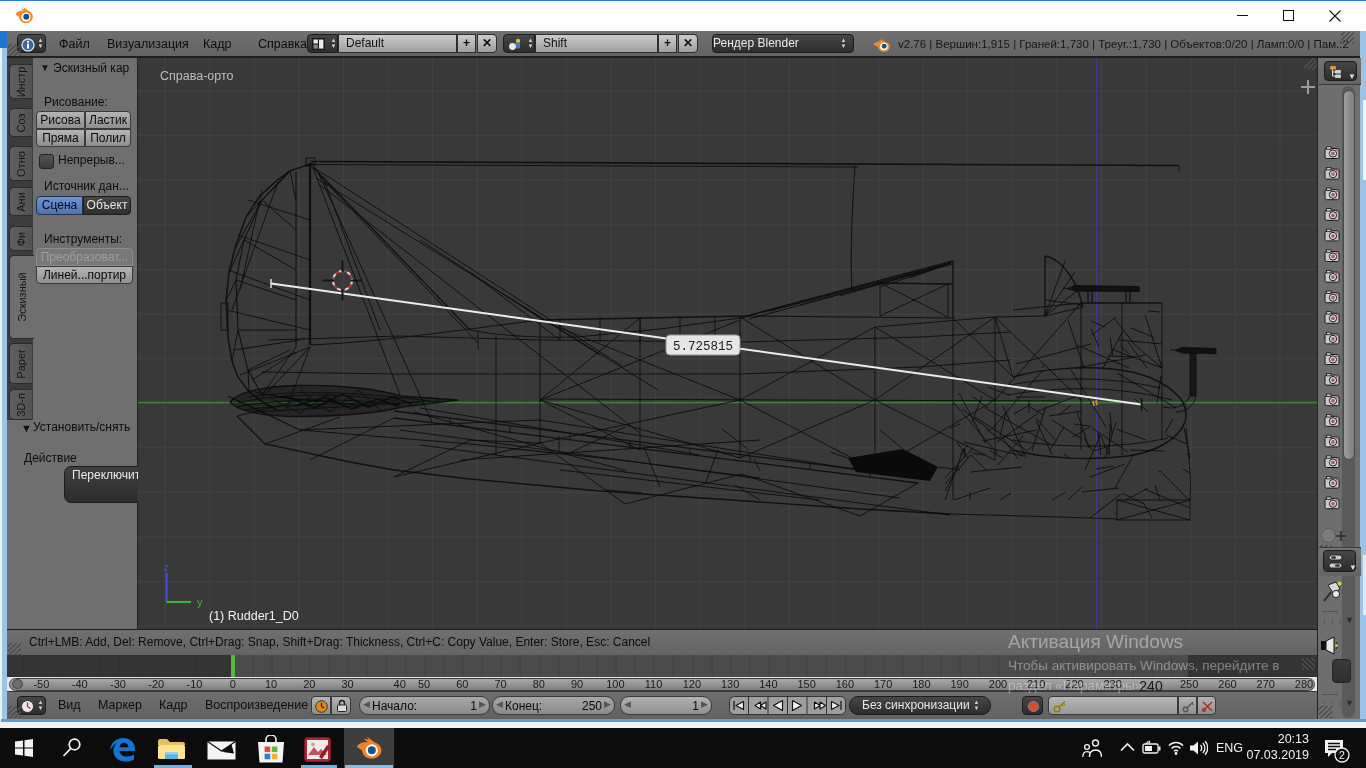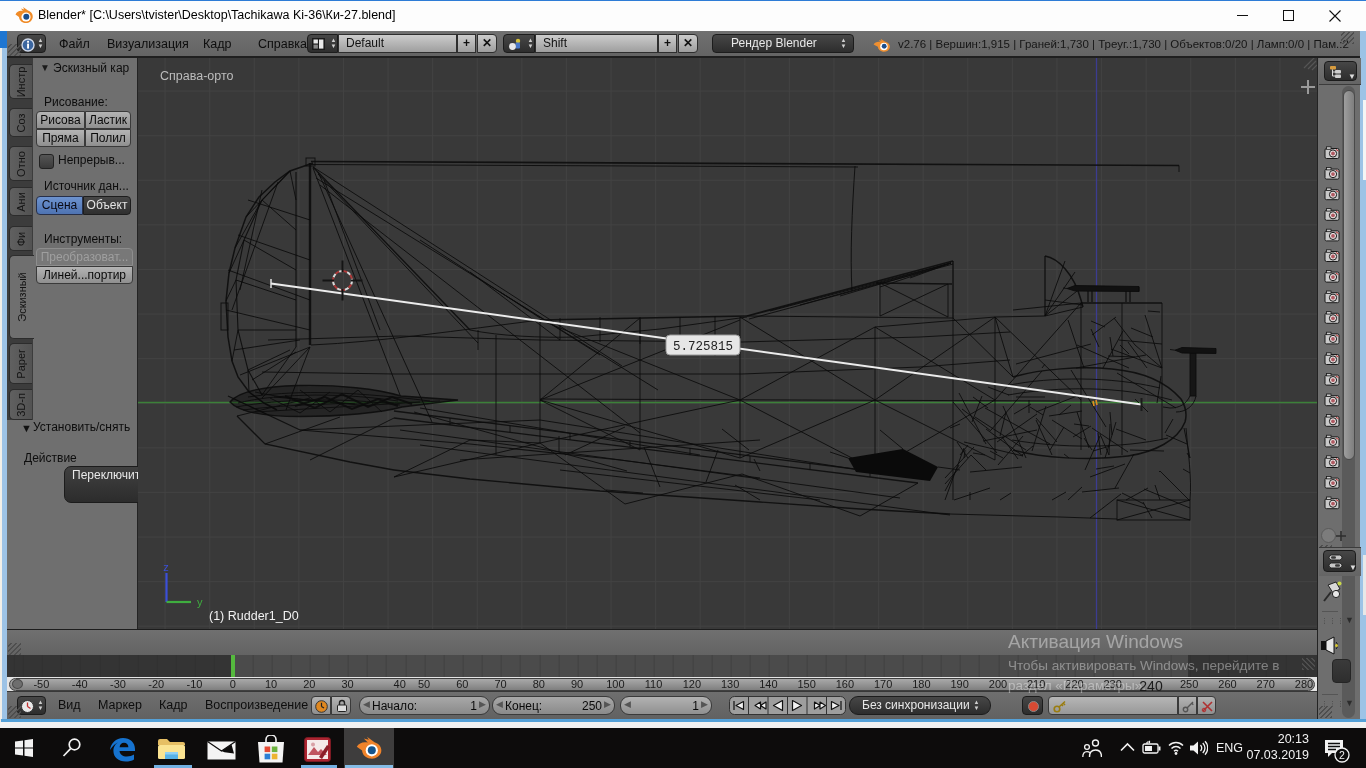--- a/index.html
+++ b/index.html
@@ -27,21 +27,20 @@
   <div class="abs" style="left:0;top:23px;width:8px;height:25px;background:#1e76d2;"></div>
 
   <div class="abs" style="left:0;top:0;width:1366px;height:31px;background:#fdfdfd;"></div>
   <div class="abs" style="left:0;top:0;width:1366px;height:1px;background:#2e7cd6;"></div>
 
   <svg class="abs" style="left:14px;top:6px;" width="20" height="19" viewBox="0 0 20 19">
     <path d="M1.5 8.5 C 3 5.5, 6 4.2, 9 5.2 L 7 2.6 L 10.2 3.4 L 9 1 L 14 4.6 C 17.5 5.8, 19.4 9, 18.6 12 C 17.8 15.4, 14.4 17.6, 10.8 17 C 7.6 16.5, 5.2 14, 5 11 L 1.5 8.5 Z" fill="#f08b27"></path>
     <circle cx="12" cy="11" r="4.6" fill="#ffffff"></circle>
     <circle cx="12.3" cy="10.8" r="3" fill="#1b4e8c"></circle>
   </svg>
-  <div class="txt" style="left:38px;top:8px;font-size:12.5px;color:#000;">Blender* [C:\Users\tvister\Desktop\Tachikawa Ki-36\Ки-27.blend]</div>
 
   <svg class="abs" style="left:1220px;top:0;" width="146" height="31" viewBox="0 0 146 31">
     <line x1="17" y1="15.5" x2="28" y2="15.5" stroke="#111" stroke-width="1"></line>
     <rect x="63.5" y="10.5" width="10" height="10" fill="none" stroke="#111" stroke-width="1"></rect>
     <path d="M109.5 10.5 L 120.5 21.5 M120.5 10.5 L 109.5 21.5" stroke="#111" stroke-width="1.1"></path>
   </svg>
 
   <div class="abs" style="left:1357px;top:31px;width:13px;height:13px;border-radius:50%;background:#1f7bd4;"></div>
 
   <div class="abs" style="left:0;top:48px;width:2px;height:671px;background:#f2efe9;"></div>
@@ -85,21 +84,21 @@
         <circle cx="10" cy="4" r="2.2" fill="#d8c23a"></circle>
         <rect x="7.5" y="5.5" width="4.5" height="6" rx="1" fill="#4a78c8"></rect>
         <circle cx="4.5" cy="9.5" r="3.4" fill="#e8e8e8"></circle>
       </svg>
       <div class="updn" style="left:22px;top:3px;">▲<br>▼</div>
     </div>
     <div class="wfield" style="left:528px;top:3px;width:123px;padding-left:7px;">Shift</div>
     <div class="wfield" style="left:651px;top:3px;width:19px;text-align:center;font-weight:bold;">+</div>
     <div class="wfield" style="left:671px;top:3px;width:20px;text-align:center;font-weight:bold;border-radius:0 4px 4px 0;">✕</div>
 
-    <div class="wdark" style="left:705px;top:3px;width:142px;border-radius:4px;padding-left:18px;">Рендер Blender
+    <div class="wdark" style="left:705px;top:3px;width:142px;border-radius:4px;padding-left:0;">Рендер Blender
       <div class="updn" style="left:126px;top:3px;">▲<br>▼</div>
     </div>
 
     <svg class="abs" style="left:866px;top:7px;" width="19" height="15" viewBox="0 0 20 16">
       <path d="M0.5 7 C 2 4.5, 5 3.5, 8 4.4 L 6 2.2 L 9 2.8 L 8 0.8 L 12.5 3.6 C 16 4.6, 18.4 7.2, 17.8 10 C 17.1 13, 13.8 15.2, 10.4 14.6 C 7.4 14.1, 5.2 12, 5 9.3 L 0.5 7 Z" fill="#ef8f30"></path>
       <circle cx="11.5" cy="9" r="4" fill="#ffffff"></circle>
       <circle cx="11.8" cy="8.8" r="2.6" fill="#1b4e8c"></circle>
     </svg>
     <div class="txt" style="left:891px;top:7px;font-size:11.5px;color:#161616;">v2.76 | Вершин:1,915 | Граней:1,730 | Треуг.:1,730 | Объектов:0/20 | Ламп:0/0 | Пам.:2</div>
     <div class="grip" style="left:1334px;top:1px;"></div>
@@ -424,20 +423,21 @@
   <text x="197" y="606" fill="#3fae3f" font-size="11" font-family="Liberation Sans">y</text>
   <text x="160" y="80" fill="#bcbcbc" font-size="12.5" font-family="Liberation Sans">Справа-орто</text>
   <text x="209" y="620" fill="#f2f2f2" font-size="12.5" font-family="Liberation Sans">(1) Rudder1_D0</text>
   <path d="M1301,87 h14 M1308,80 v14" stroke="#9a9a9a" stroke-width="2"></path>
   <path d="M1304,68 l11,-11 M1308,69 l8,-8 M1312,70 l5,-5" stroke="#565656" stroke-width="1.2"></path>
   </svg>
   </div>
 
   <div class="abs" id="vheader" style="left:7px;top:629px;width:1310px;height:26px;background:linear-gradient(#707070,#636363);border-top:1px solid #1d1d1d;box-sizing:border-box;">
     <div class="grip" style="left:1px;top:13px;"></div>
+    <div class="txt" style="left:22px;top:5px;font-size:12px;color:#0c0c0c;">Ctrl+LMB: Add, Del: Remove, Ctrl+Drag: Snap, Shift+Drag: Thickness, Ctrl+C: Copy Value, Enter: Store,  Esc: Cancel</div>
   </div>
 
   <div class="abs" id="timeline" style="left:7px;top:655px;width:1310px;height:64px;background:#6a6a6a;">
 
     <div class="abs" style="left:0;top:0;width:1310px;height:22px;background:#4b4b4b;
       background-image:repeating-linear-gradient(90deg,#404040 0,#404040 1px,transparent 1px,transparent 19.13px);background-position:15.6px 0;"></div>
     <div class="abs" style="left:0;top:0;width:226px;height:22px;background:rgba(35,35,35,0.55);"></div>
     <div class="abs" style="left:1181px;top:0;width:129px;height:22px;background:rgba(35,35,35,0.55);"></div>
     <div class="abs" style="left:224px;top:0;width:4px;height:22px;background:#55b93e;"></div>
 

